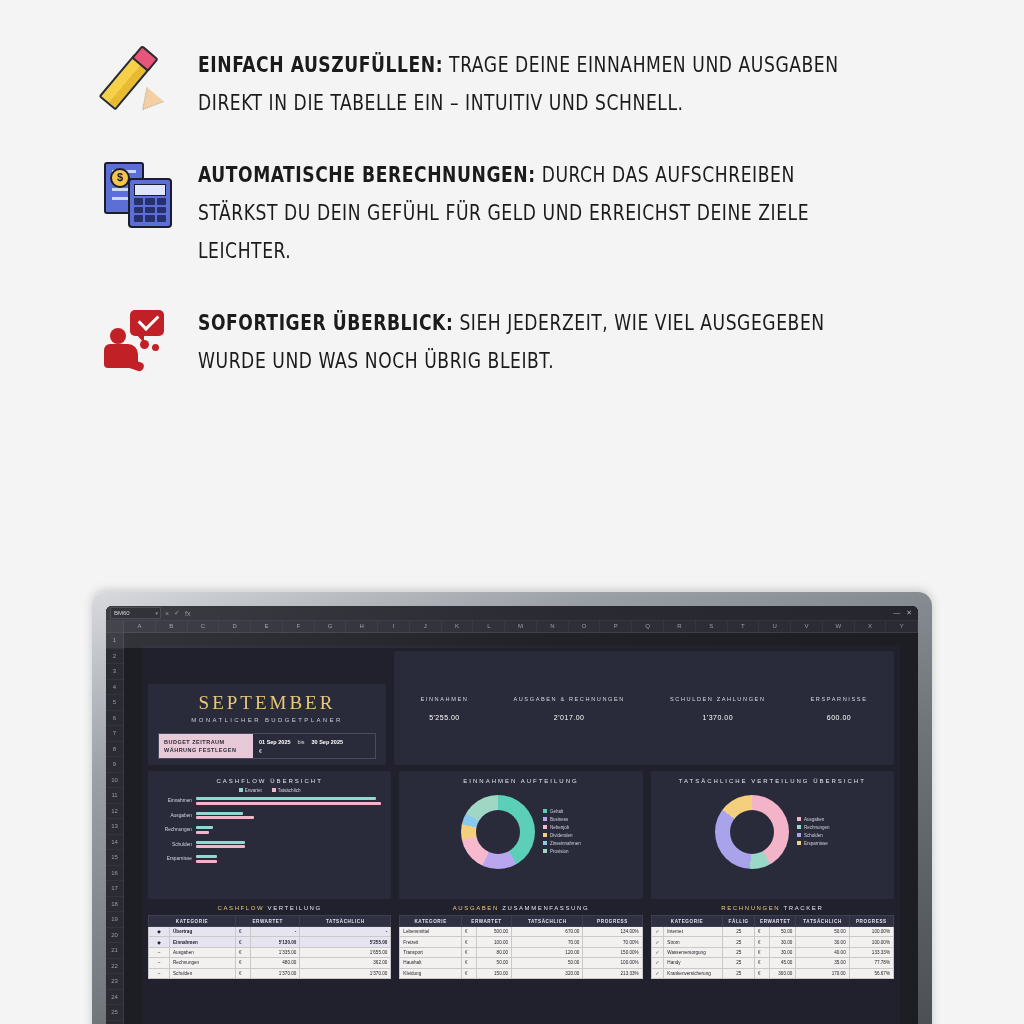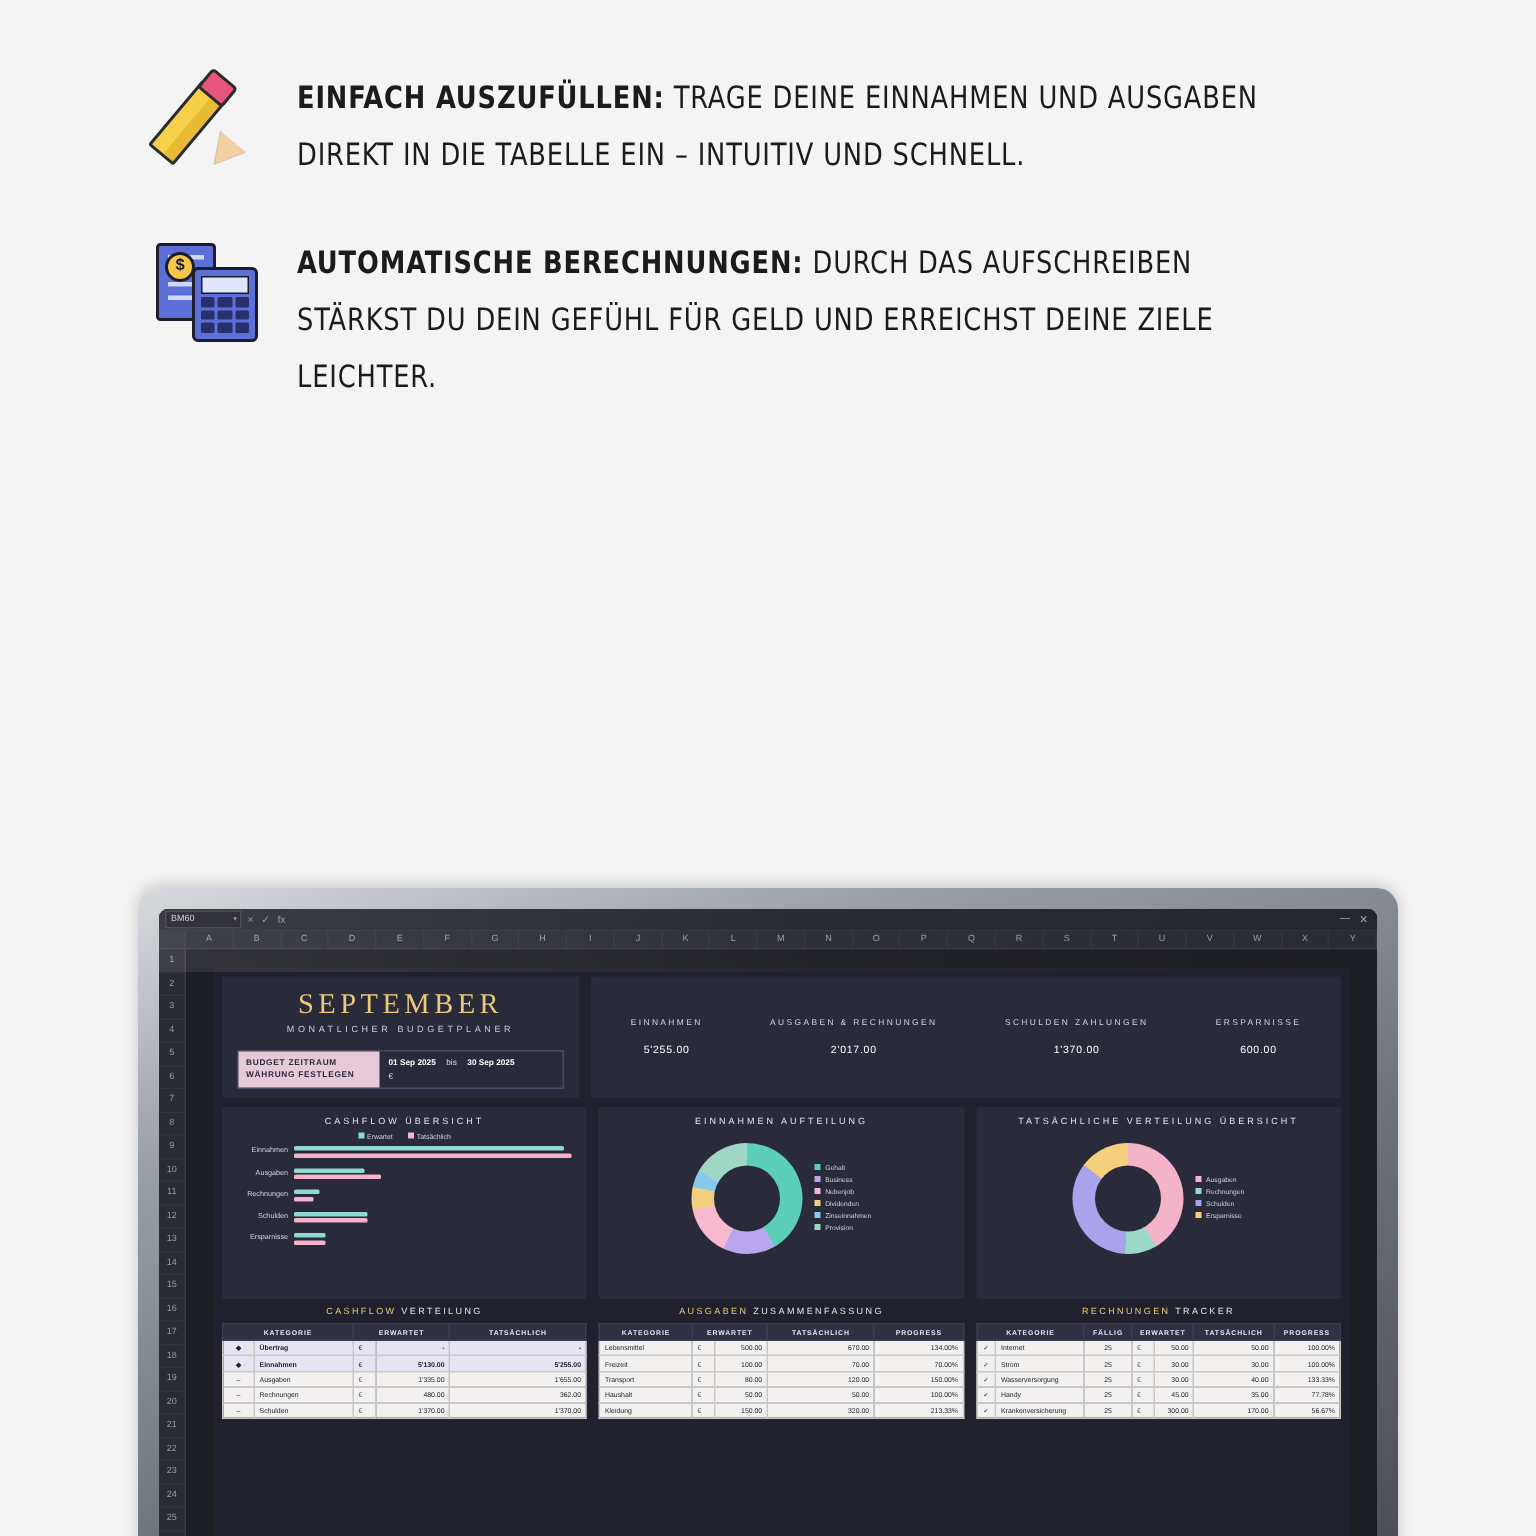--- a/index.html
+++ b/index.html
@@ -279,20 +279,21 @@
     left: 18px; top: 12px; right: 18px; bottom: 0;
     background: #20212c;
     border-radius: 2px;
   }
   .panel { background: #2a2b3a; border-radius: 2px; }
 
   .top-row { display: flex; gap: 8px; padding: 6px; }
   .title-block {
     width: 218px;
     padding: 8px 10px 6px 10px;
+    margin-top: 33px;
   }
   .month {
     font-family: "Liberation Serif", serif;
     font-size: 19px;
     letter-spacing: 3px;
     color: #e9c87a;
     text-align: center;
   }
   .subtitle {
     font-size: 6px;
@@ -452,20 +453,37 @@
             </div>
         </div>
       </div>
     </div>
     <div class="feature-text">
       <b>Automatische Berechnungen:</b><span> Durch das Aufschreiben stärkst du dein Gefühl für Geld und erreichst deine Ziele leichter.</span>
     </div>
   </div>
 
 
+  <div class="feature-row">
+    <div class="feature-icon">
+      <div class="ico-person">
+        <div class="bubble">
+            <div class="check"></div>
+          </div>
+        <div class="head"></div>
+        <div class="torso"></div>
+        <div class="leg"></div>
+        <div class="dot"></div>
+        <div class="dot2"></div>
+      </div>
+    </div>
+    <div class="feature-text">
+      <b>Sofortiger Überblick:</b><span> Sieh jederzeit, wie viel ausgegeben wurde und was noch übrig bleibt.</span>
+    </div>
+  </div>
 
 </div>
 
 <div class="laptop">
   <div class="laptop-frame"></div>
   <div class="laptop-inner">
     <div class="screen-glare"></div>
 
     <div class="app">
 

